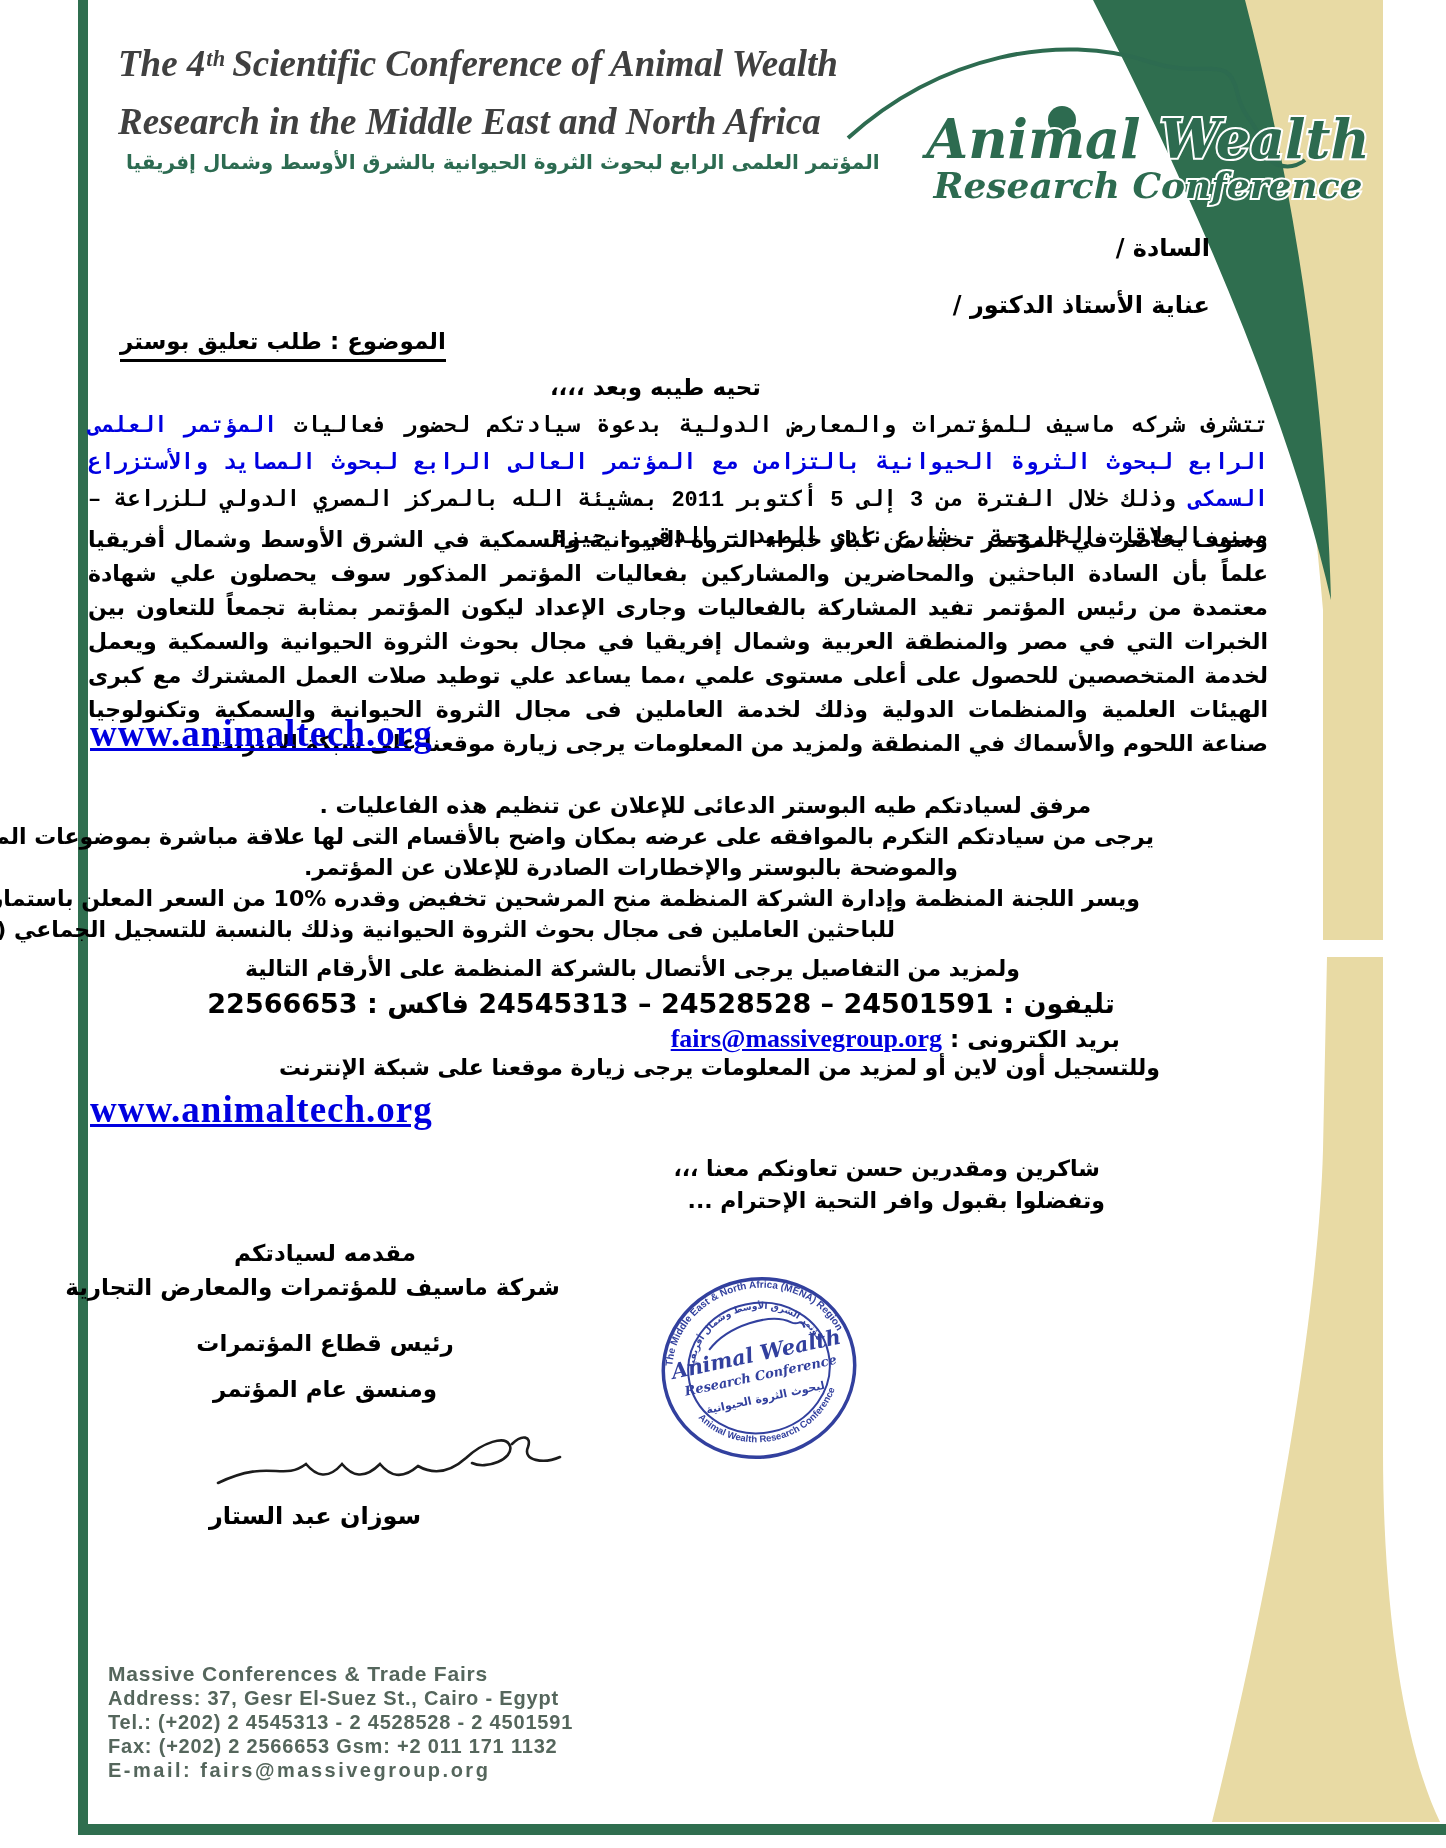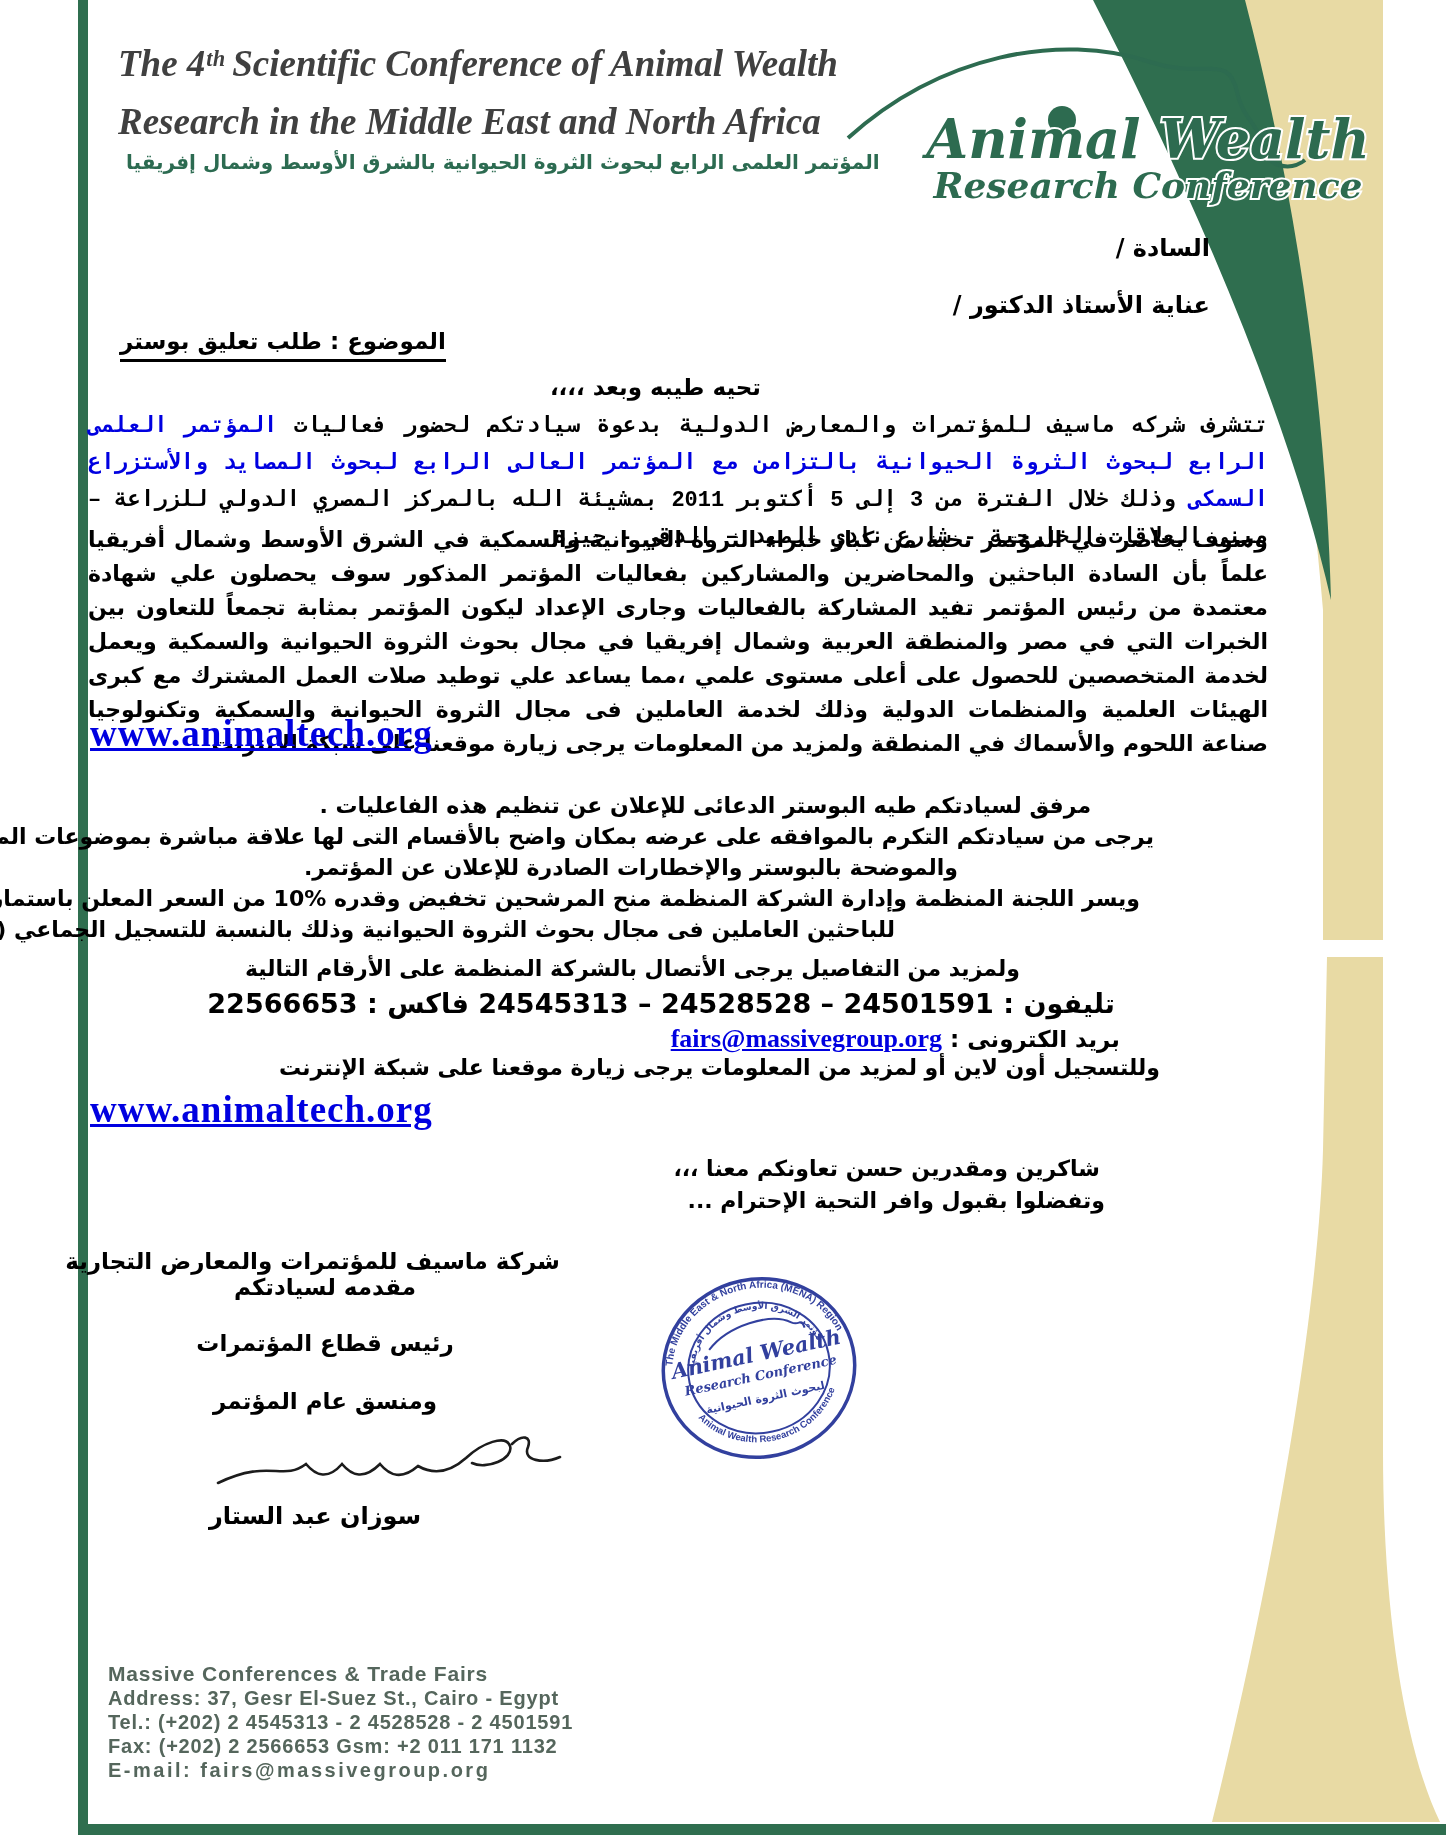--- a/index.html
+++ b/index.html
@@ -77,24 +77,24 @@
     <span>بريد الكترونى :  </span><a class="email-link" href="#">fairs@massivegroup.org</a>
   </div>
   <div class="pos ar" style="right:286px;top:1055px;font-size:22px;">وللتسجيل أون لاين أو لمزيد من المعلومات يرجى زيارة موقعنا على شبكة الإنترنت</div>
 
   <a class="pos biglink" style="left:90px;top:1088px;width:1000px;" href="#">www.animaltech.org</a>
 
   <div class="pos ar" style="right:346px;top:1156px;font-size:22px;">شاكرين ومقدرين حسن تعاونكم معنا ،،،</div>
   <div class="pos ar" style="right:341px;top:1188px;font-size:22px;">وتفضلوا بقبول وافر التحية الإحترام ...</div>
 
   <div class="pos" style="left:90px;top:1240px;width:470px;">
+    <span class="ar sigline" style="font-size:23px;">مقدمه لسيادتكم</span>
     <span class="ar sigline" style="font-size:23px;margin-top:8px;">شركة ماسيف للمؤتمرات والمعارض التجارية</span>
-    <span class="ar sigline" style="font-size:23px;">مقدمه لسيادتكم</span>
     <span class="ar sigline" style="font-size:23px;margin-top:30px;">رئيس قطاع المؤتمرات</span>
-    <span class="ar sigline" style="font-size:23px;margin-top:32px;">ومنسق عام المؤتمر</span>
+    <span class="ar sigline" style="font-size:23px;margin-top:20px;">ومنسق عام المؤتمر</span>
   </div>
   <svg class="pos" style="left:210px;top:1428px;" width="360" height="75" viewBox="0 0 360 75">
     <path d="M8,55 C60,30 72,54 96,36 C106,48 118,52 132,36 C142,48 154,52 170,36
              C180,48 192,52 208,38 C222,46 238,46 256,30 C272,15 296,6 300,18
              C304,31 276,42 262,35 M302,16 C312,6 322,8 318,19 C312,33 334,36 350,29" fill="none" stroke="#1c1c1c" stroke-width="2.6" stroke-linecap="round"></path>
   </svg>
   <div class="pos ar" style="left:200px;top:1502px;width:230px;text-align:center;font-size:24px;">سوزان عبد الستار</div>
 
   <svg class="pos" style="left:652px;top:1268px;" width="214" height="202" viewBox="0 0 214 202">
     <g transform="rotate(-12 107 100)" fill="#32409e">

